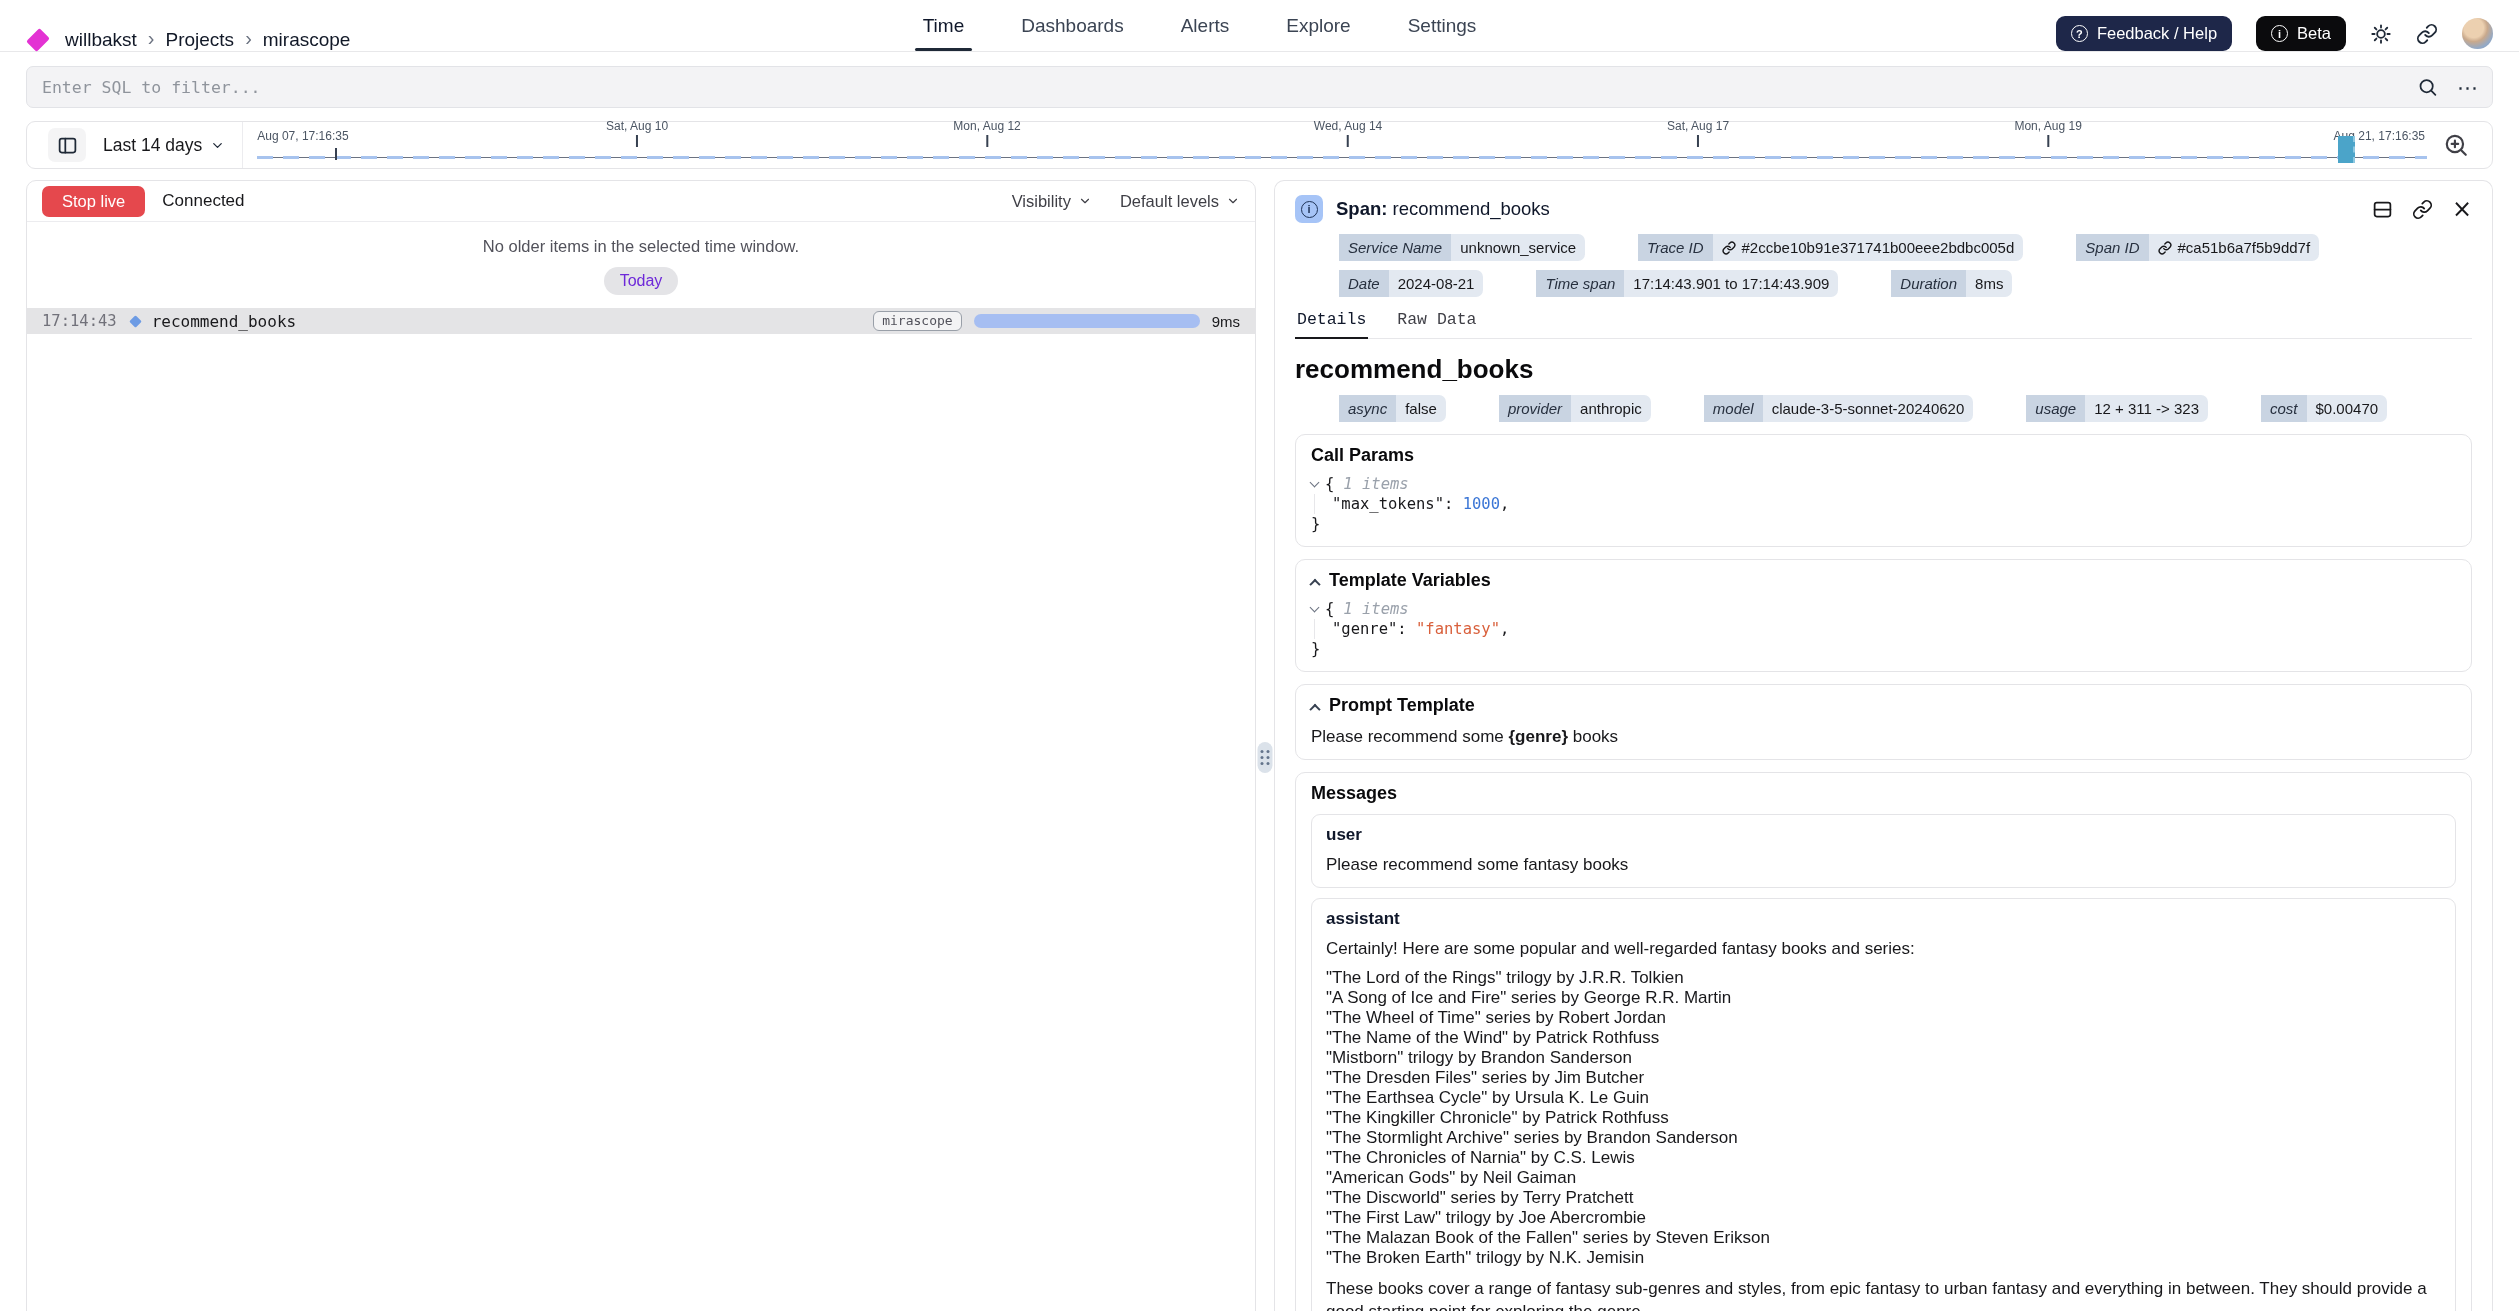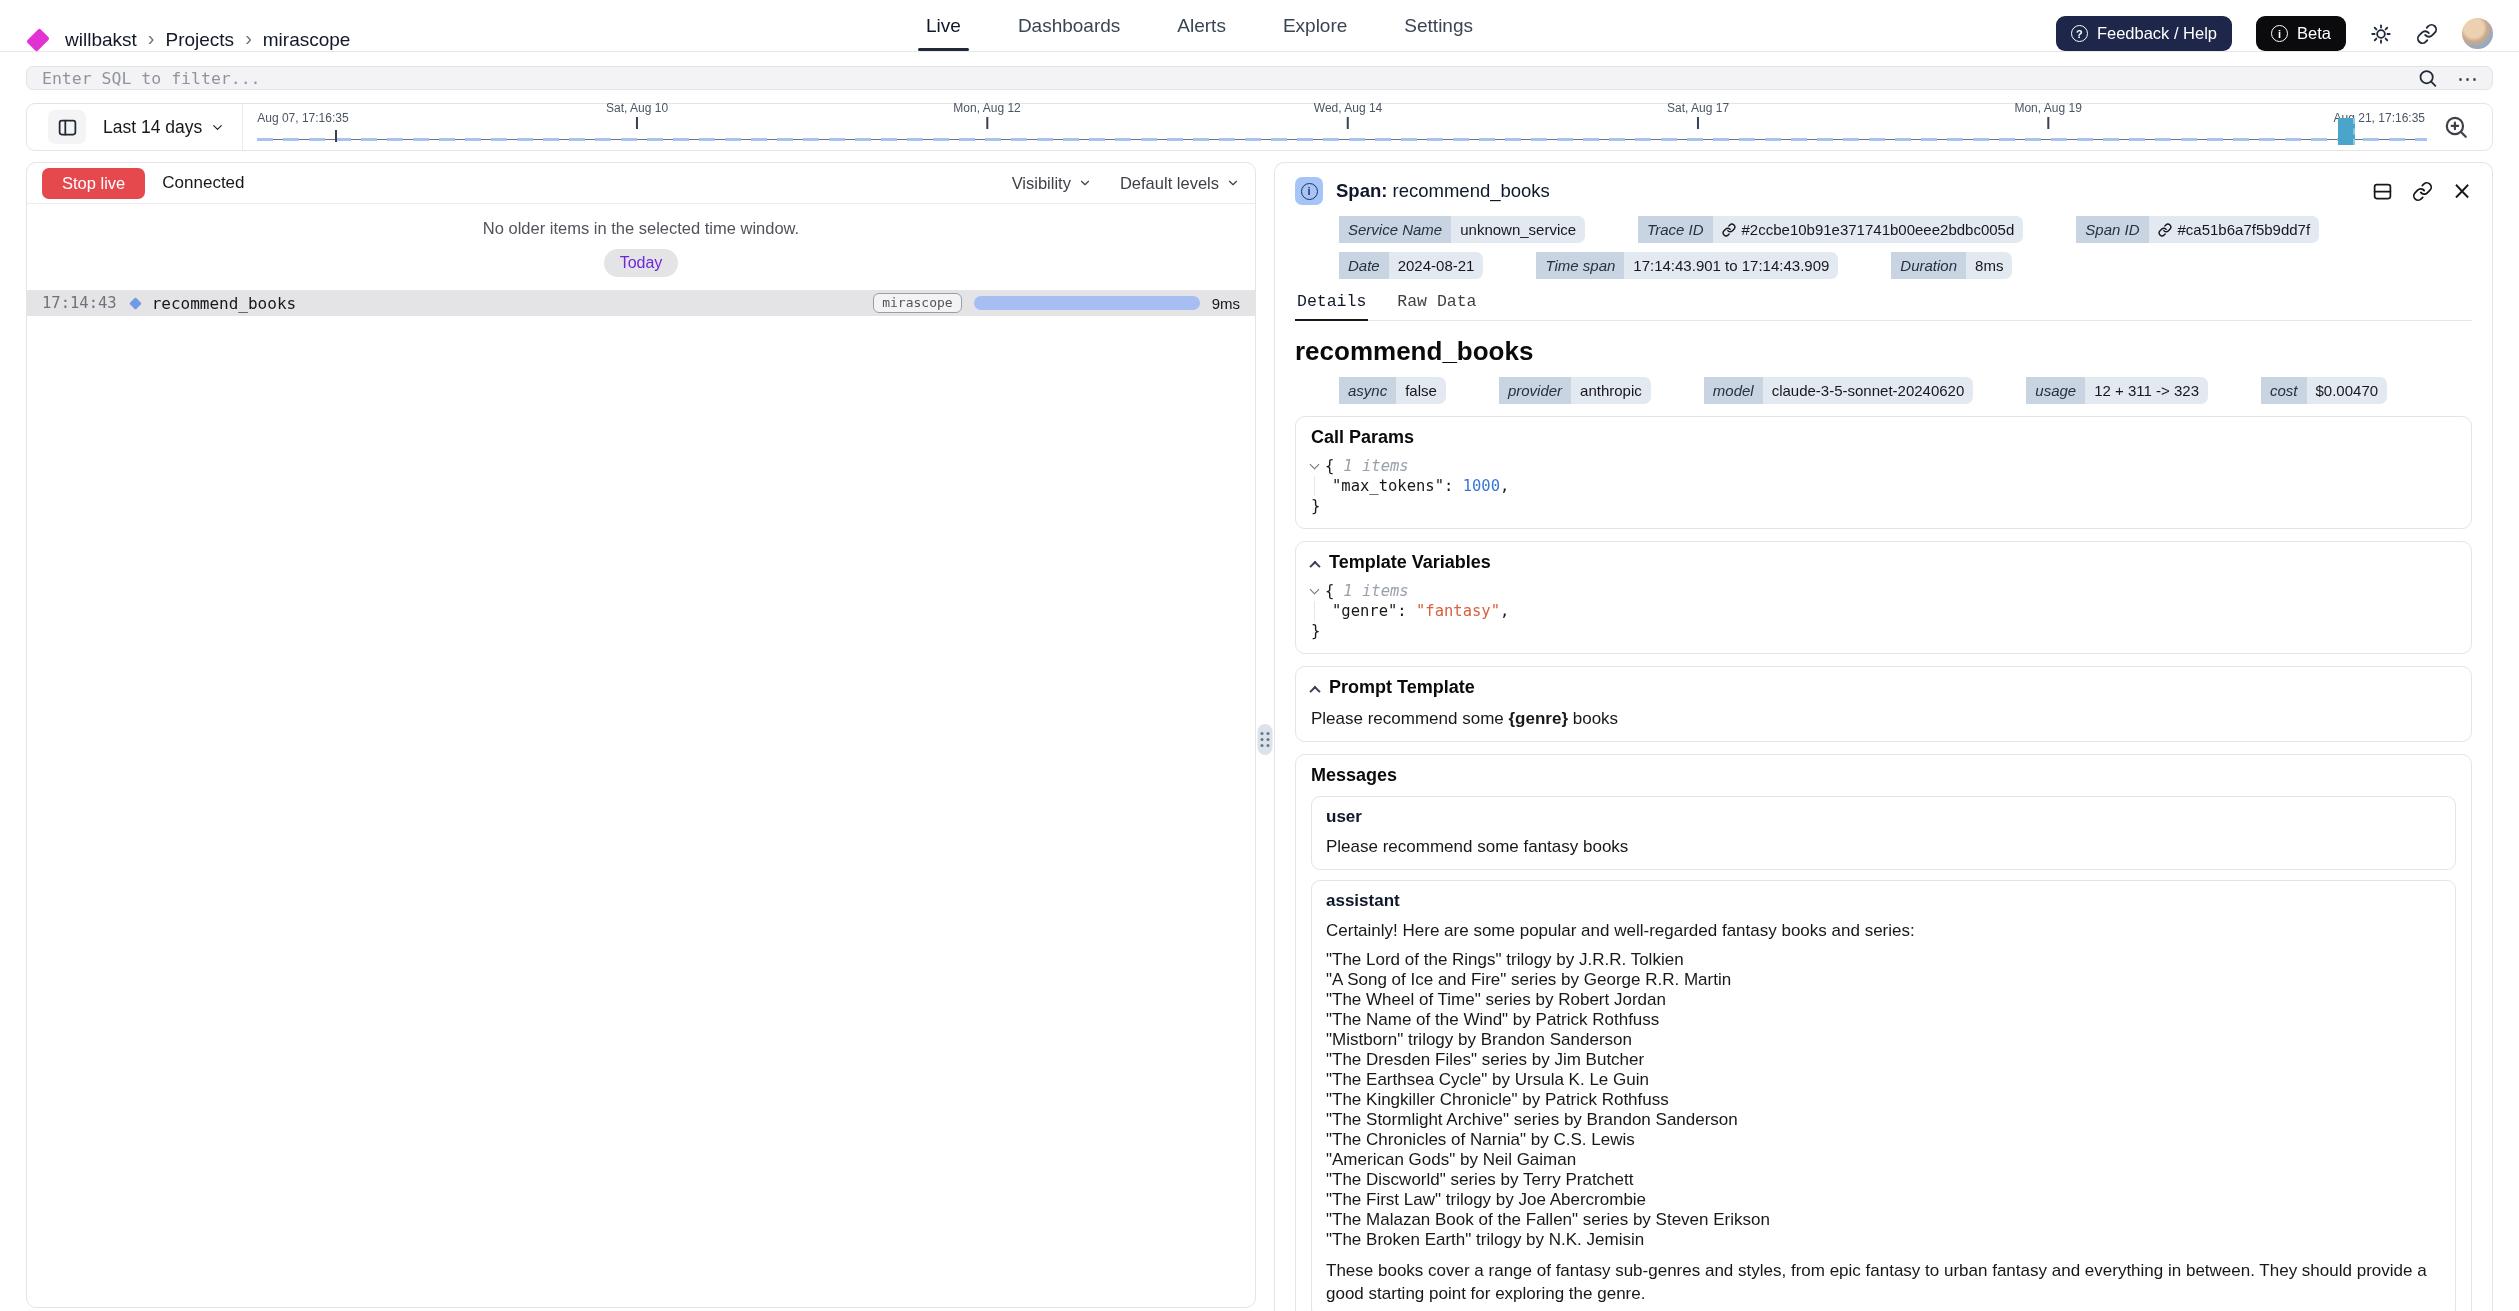--- a/index.html
+++ b/index.html
@@ -26,21 +26,21 @@
   .pill-btn.feedback { background:#1e2749; }
   .pill-btn.beta { background:#0b0b0d; }
   .circle-glyph { width:17px; height:17px; border:1.7px solid #fff; border-radius:50%;
     display:inline-flex; align-items:center; justify-content:center; font-size:11px; font-weight:bold; }
   .nav-icon-btn { background:none; border:none; cursor:pointer; padding:0; }
   .avatar { width:31px; height:31px; border-radius:50%; cursor:pointer;
     background:radial-gradient(circle at 38% 32%, #ecd0b0 0 34%, #c9a98c 48%, #93a9c6 72%, #7d97ba); border:none; }
 
   
   .filter-row { position:relative; margin:14px 26px 0; }
-  .sql-input { width:100%; height:24px; background:#f3f3f5; border:1px solid #e2e3e7;
+  .sql-input { width:100%; height:42px; background:#f3f3f5; border:1px solid #e2e3e7;
     border-radius:7px; font-family:"DejaVu Sans Mono",monospace; font-size:16.5px;
     color:#111827; padding:0 96px 0 15px; outline:none; }
   .sql-input::placeholder { color:#8f949c; }
   .filter-icons { position:absolute; right:15px; top:50%; transform:translateY(-50%);
     display:flex; align-items:center; gap:19px; }
   .ellipsis-glyph { font-size:21px; color:#1f2937; cursor:pointer; line-height:1; }
 
   
   .timeline-card { margin:13px 26px 0; height:48px; border:1px solid #e4e4e7; border-radius:9px;
     display:flex; align-items:center; padding:0 21px; }
@@ -163,21 +163,21 @@
 <header class="navbar">
   <div class="brand">
     <span class="logo"></span>
     <span class="crumb">willbakst</span>
     <span class="crumb-sep">›</span>
     <span class="crumb">Projects</span>
     <span class="crumb-sep">›</span>
     <span class="crumb">mirascope</span>
   </div>
   <nav class="nav-tabs">
-      <span class="nav-tab active">Live</span>
+      <span class="nav-tab active">Time</span>
       <span class="nav-tab">Dashboards</span>
       <span class="nav-tab">Alerts</span>
       <span class="nav-tab">Explore</span>
       <span class="nav-tab">Settings</span>
     </nav>
   <div class="nav-right">
     <button class="pill-btn feedback">
       <span class="circle-glyph">?</span>
       <span>Feedback / Help</span>
     </button>

